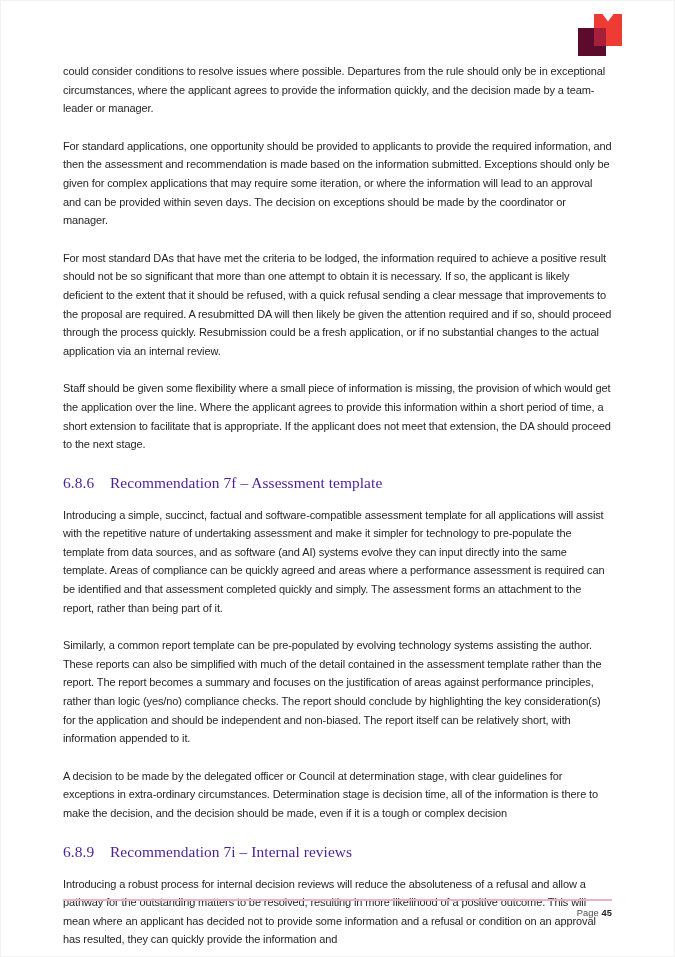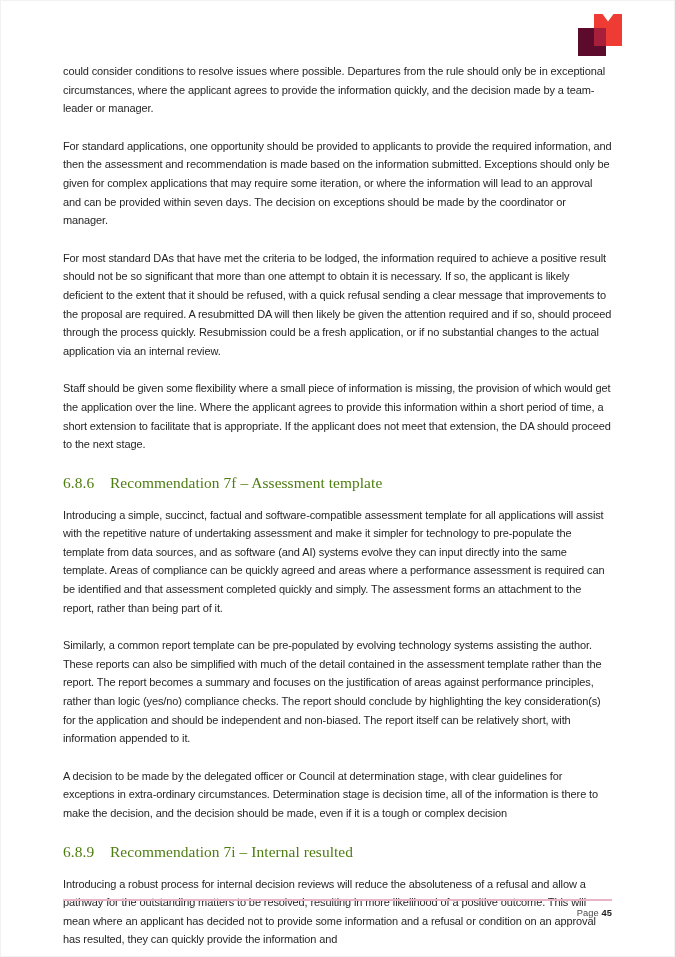--- a/index.html
+++ b/index.html
@@ -56,21 +56,21 @@
     text-align: left;
     letter-spacing: -0.01em;
   }
 
   h3.section-heading {
     margin: 9px 0 13px 0;
     font-family: "Liberation Serif", serif;
     font-size: 15.4px;
     font-weight: 400;
     line-height: 20px;
-    color: #4d7c0f;
+    color: #4c1d95;
     letter-spacing: 0.005em;
     white-space: nowrap;
   }
   h3.section-heading .num {
     display: inline-block;
     min-width: 47px;
   }
 
   
   .footer {
@@ -125,21 +125,21 @@
     <h3 class="section-heading">
       <span class="num">6.8.6</span><span>Recommendation 7f – Assessment template</span>
     </h3>
     <p class="body-text">Introducing a simple, succinct, factual and software-compatible assessment template for all applications will assist with the repetitive nature of undertaking assessment and make it simpler for technology to pre-populate the template from data sources, and as software (and AI) systems evolve they can input directly into the same template. Areas of compliance can be quickly agreed and areas where a performance assessment is required can be identified and that assessment completed quickly and simply. The assessment forms an attachment to the report, rather than being part of it.</p>
 
     <p class="body-text">Similarly, a common report template can be pre-populated by evolving technology systems assisting the author. These reports can also be simplified with much of the detail contained in the assessment template rather than the report. The report becomes a summary and focuses on the justification of areas against performance principles, rather than logic (yes/no) compliance checks. The report should conclude by highlighting the key consideration(s) for the application and should be independent and non-biased. The report itself can be relatively short, with information appended to it.</p>
 
     <p class="body-text">A decision to be made by the delegated officer or Council at determination stage, with clear guidelines for exceptions in extra-ordinary circumstances. Determination stage is decision time, all of the information is there to make the decision, and the decision should be made, even if it is a tough or complex decision</p>
 
     <h3 class="section-heading">
-      <span class="num">6.8.9</span><span>Recommendation 7i – Internal resulted</span>
+      <span class="num">6.8.9</span><span>Recommendation 7i – Internal reviews</span>
     </h3>
     <p class="body-text">Introducing a robust process for internal decision reviews will reduce the absoluteness of a refusal and allow a pathway for the outstanding matters to be resolved, resulting in more likelihood of a positive outcome. This will mean where an applicant has decided not to provide some information and a refusal or condition on an approval has resulted, they can quickly provide the information and</p>
 
   </div>
 
   <div class="footer">
     <div class="footer-rule"></div>
     <div class="footer-text"><span>Page </span><span class="page-num">45</span></div>
   </div>
 </div>

